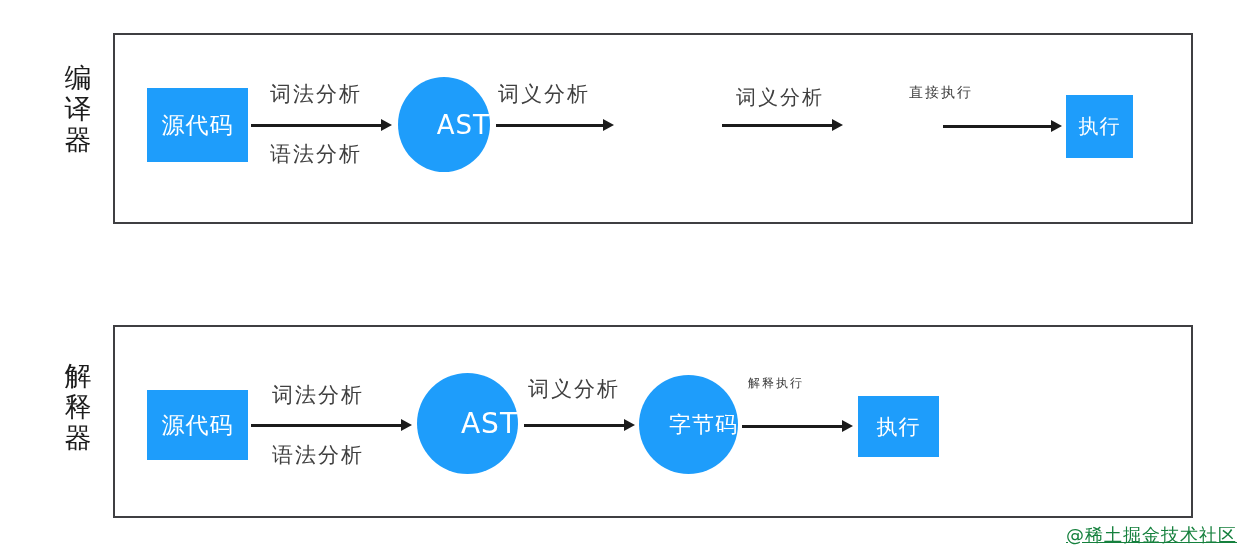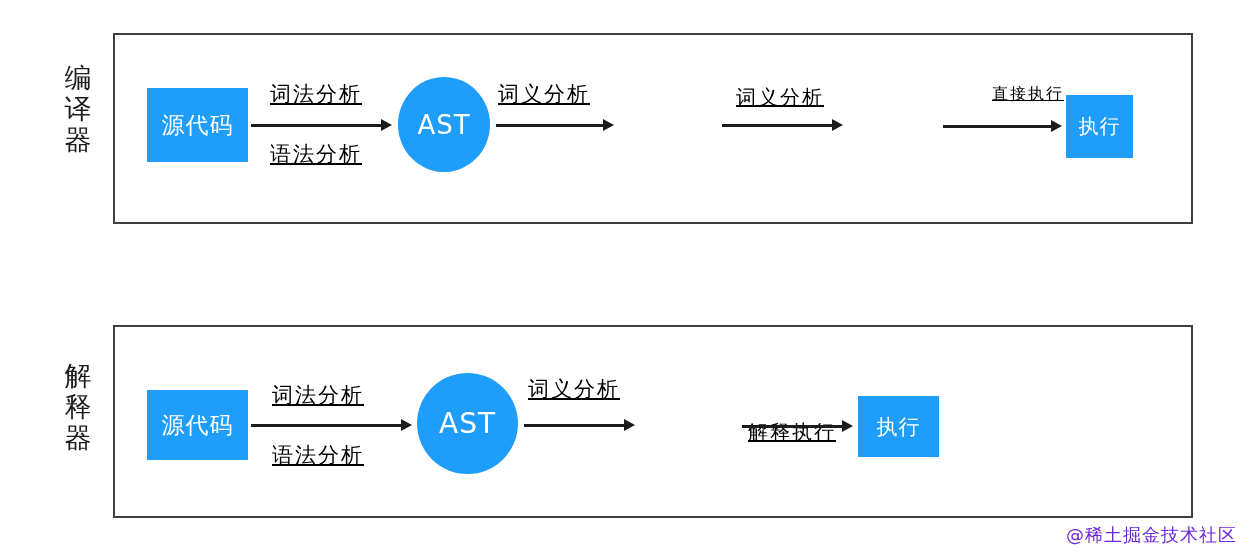--- a/index.html
+++ b/index.html
@@ -41,21 +41,21 @@
     position: absolute;
     background: #1E9DFB;
     color: #ffffff;
     display: flex;
     flex-direction: column;
     align-items: center;
     justify-content: center;
     text-align: center;
     font-family: "DejaVu Sans", sans-serif;
   }
-  .node.circle { border-radius: 50%; }
+  .node.circle { border-radius: 50%; align-items: flex-end; }
   .node .line { display: block; white-space: nowrap; }
 
   
   #n-src-top    { left: 147px; top: 88px;  width: 101px; height: 74px;  font-size: 23px; letter-spacing:1px; }
   #n-ast-top    { left: 398px; top: 77px;  width: 92px;  height: 95px;  font-size: 26px; letter-spacing:1px; }
   #n-ir-top     { left: 620px; top: 77px;  width: 95px;  height: 95px;  font-size: 20px; line-height: 28px; letter-spacing:1px;}
   #n-bin-top    { left: 848px; top: 80px;  width: 90px;  height: 90px;  font-size: 17px; line-height: 26px; letter-spacing:1px;}
   #n-exec-top   { left: 1066px;top: 95px;  width: 67px;  height: 63px;  font-size: 20px; letter-spacing:1px;}
 
   
@@ -74,35 +74,35 @@
     position: absolute; top: 1px;
     width: 0; height: 0;
     border-top: 6px solid transparent;
     border-bottom: 6px solid transparent;
     border-left: 11px solid #1b1b1b;
   }
 
   
   .caption {
     position: absolute;
-    color: #000000;
+    color: #404040;
     font-family: "DejaVu Sans", sans-serif;
     white-space: nowrap;
     letter-spacing: 2px;
-    text-decoration: underline;
   }
 
   
   #watermark {
     position: absolute;
     right: 14px; bottom: 9px;
     font-size: 18px;
-    color: #6d28d9;
+    color: #15803d;
     letter-spacing: 1px;
     font-family: "DejaVu Sans", sans-serif;
+    text-decoration: underline;
   }
 </style>
 </head>
 <body>
 
 <div id="stage">
 
   <div class="side-label" id="label-compiler">
     <span>编</span>
     <span>译</span>
@@ -133,21 +133,21 @@
   </div>
 
 
   <div class="caption" style="left:736px; top:84px; font-size:20px;">词义分析</div>
   <div class="arrow" style="left:722px; top:118px; width:121px;">
     <div class="shaft" style="width:110px;"></div>
     <div class="head" style="left:110px;"></div>
   </div>
 
 
-  <div class="caption" style="left:992px; top:84px; font-size:16px;">直接执行</div>
+  <div class="caption" style="left:909px; top:84px; font-size:14px;">直接执行</div>
   <div class="arrow" style="left:943px; top:119px; width:119px;">
     <div class="shaft" style="width:108px;"></div>
     <div class="head" style="left:108px;"></div>
   </div>
 
   <div class="node" id="n-exec-top">
     <span class="line">执行</span>
   </div>
 
   <div class="side-label" id="label-interpreter">
@@ -172,22 +172,25 @@
   <div class="node circle" id="n-ast-bot">
     <span class="line">AST</span>
   </div>
 
   <div class="caption" style="left:528px; top:375px; font-size:21px;">词义分析</div>
   <div class="arrow" style="left:524px; top:418px; width:111px;">
     <div class="shaft" style="width:100px;"></div>
     <div class="head" style="left:100px;"></div>
   </div>
 
-
-  <div class="caption" style="left:748px; top:375px; font-size:20px;margin-top:44px;">解释执行</div>
+  <div class="node circle" id="n-byte-bot">
+    <span class="line">字节码</span>
+  </div>
+
+  <div class="caption" style="left:748px; top:375px; font-size:12px;">解释执行</div>
   <div class="arrow" style="left:742px; top:419px; width:111px;">
     <div class="shaft" style="width:100px;"></div>
     <div class="head" style="left:100px;"></div>
   </div>
 
   <div class="node" id="n-exec-bot">
     <span class="line">执行</span>
   </div>
 
   <div id="watermark">@稀土掘金技术社区</div>

